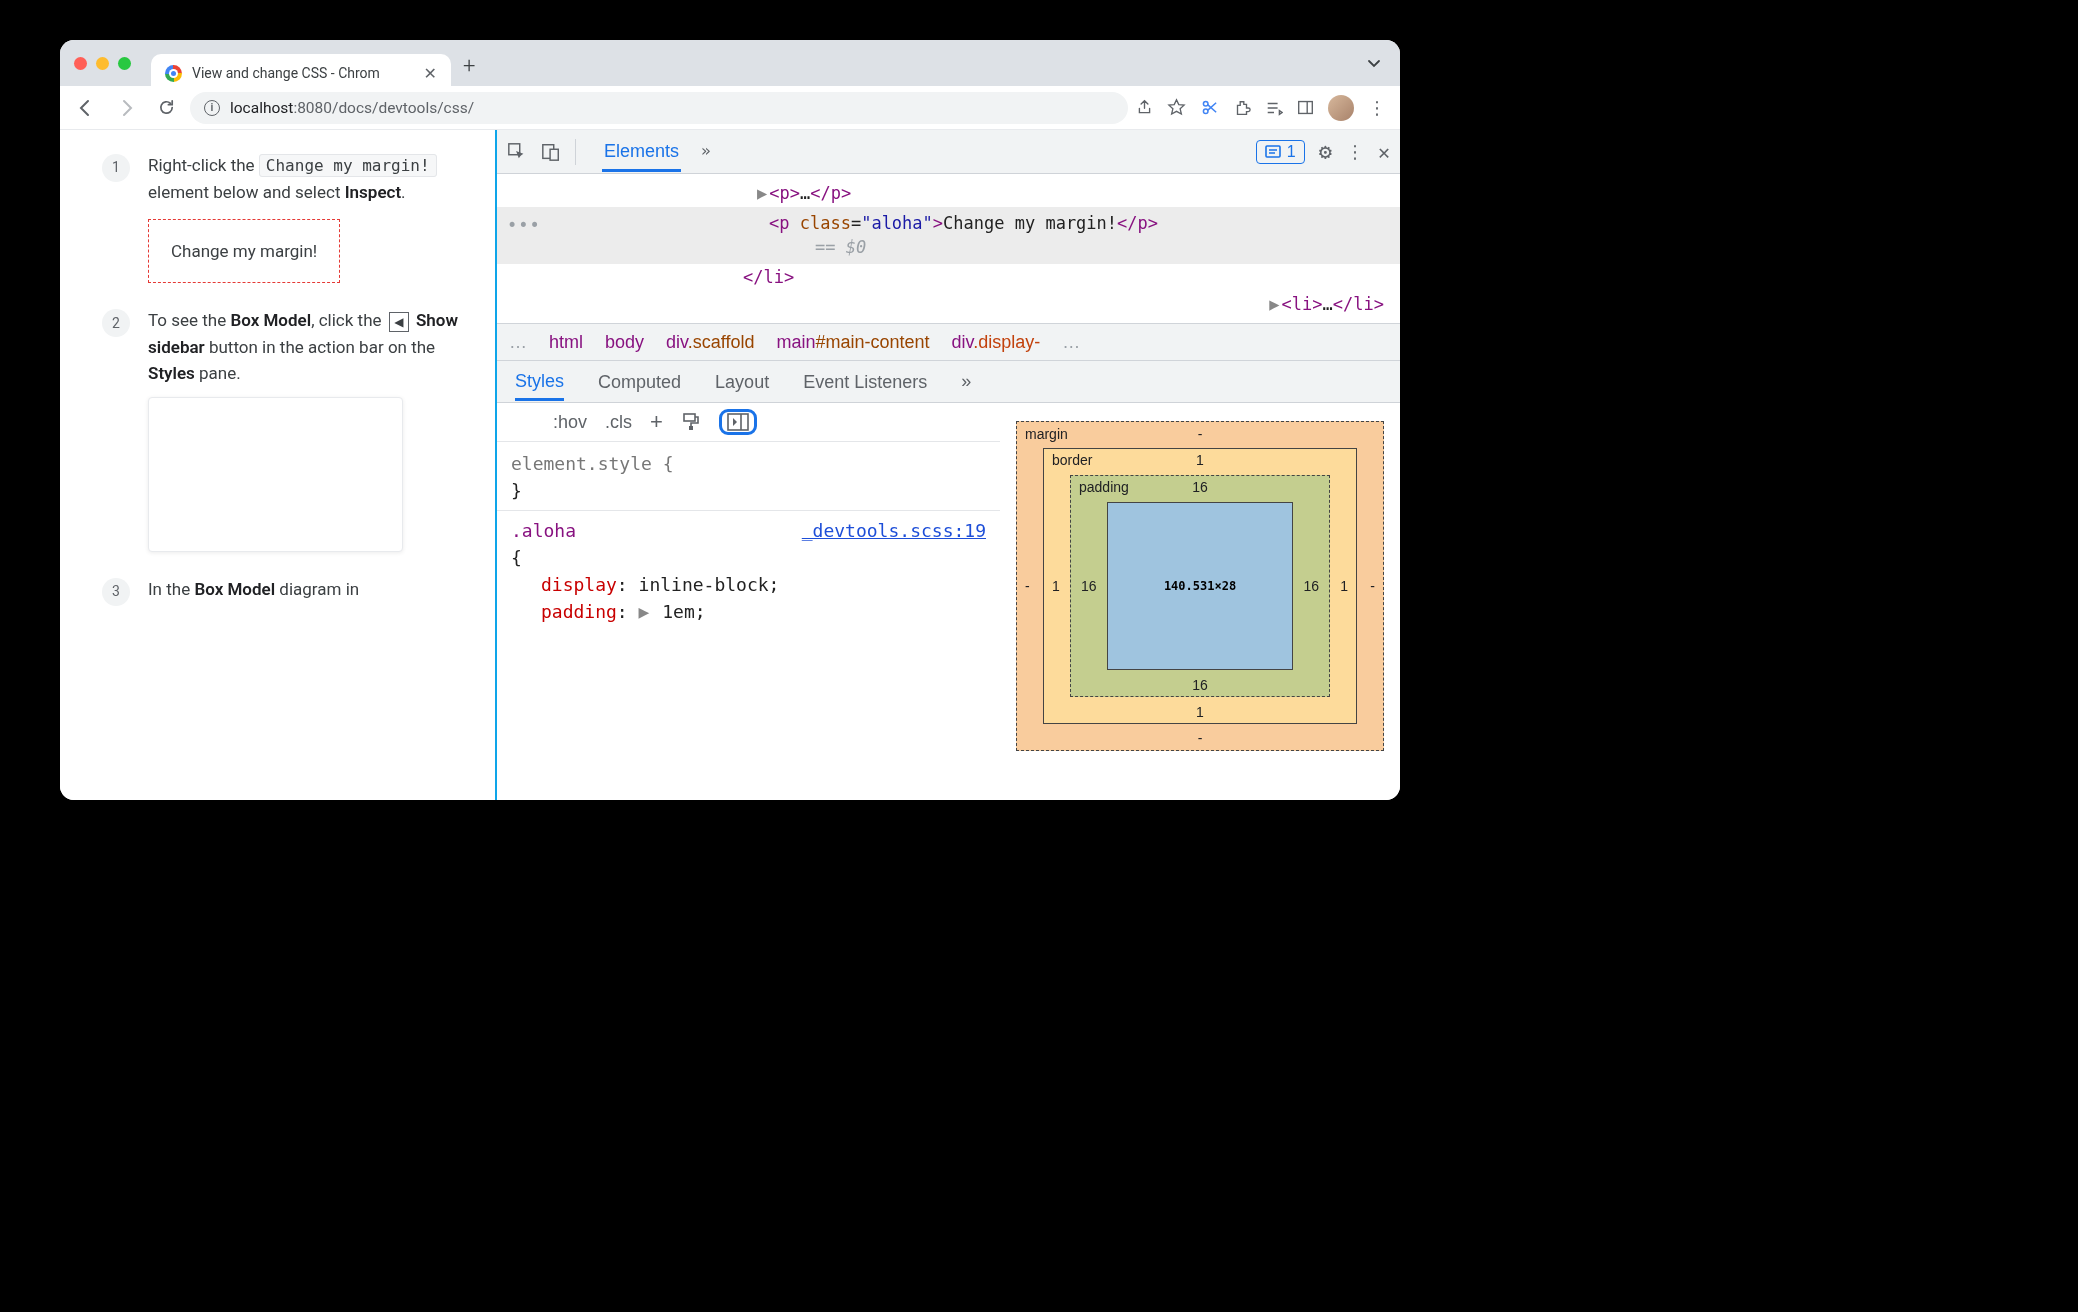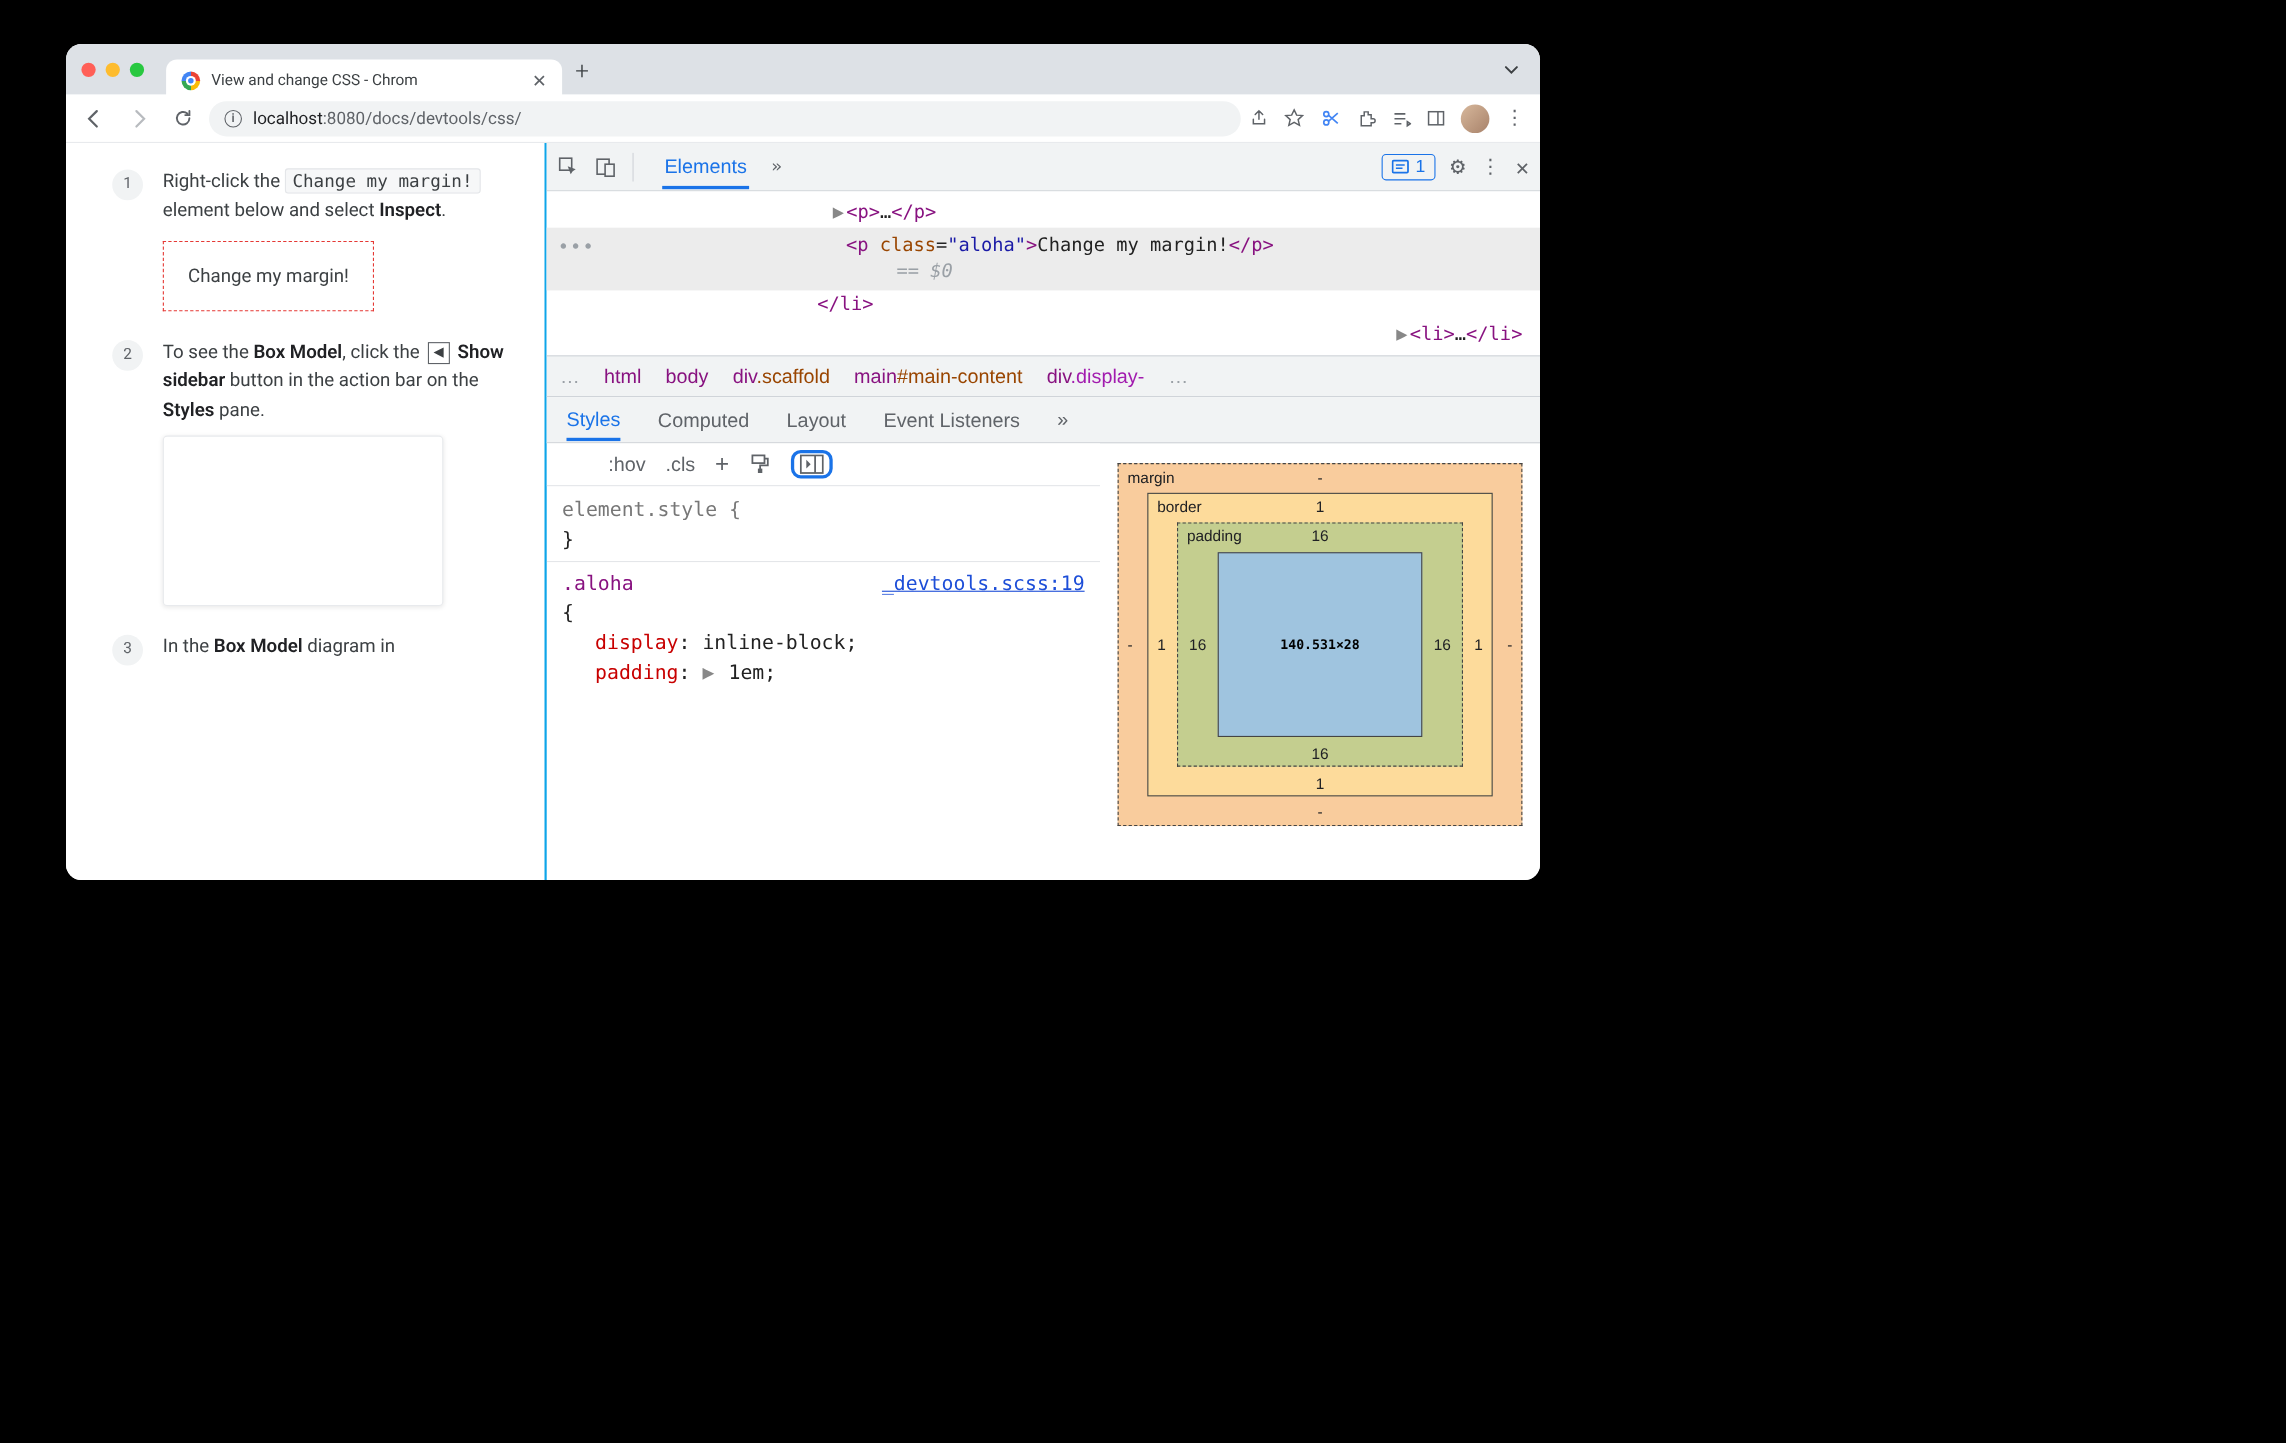--- a/index.html
+++ b/index.html
@@ -32,21 +32,21 @@
     padding-left: 14px;
   }
   .traffic { display: flex; gap: 9px; margin-right: 20px; }
   .dot { width: 13px; height: 13px; border-radius: 50%; }
   .dot.r { background:#ff5f57;} .dot.y{background:#febc2e;} .dot.g{background:#28c840;}
   .tab {
     display:flex; align-items:center; gap:10px;
     background:#fff; height:38px; padding:0 14px;
     border-radius:10px 10px 0 0; margin-top:20px;
     font-size:14px; color:#3c4043;
-    width:360px;
+    width:300px;
   }
   .tab .fav { width:17px;height:17px;border-radius:50%;
     background: conic-gradient(#ea4335 0 90deg,#fbbc05 90deg 180deg,#34a853 180deg 270deg,#4285f4 270deg 360deg);
     position:relative;}
   .tab .fav::after{content:"";position:absolute;inset:4px;background:#fff;border-radius:50%;}
   .tab .fav::before{content:"";position:absolute;inset:6px;background:#4285f4;border-radius:50%;z-index:1;}
   .tab .title { white-space:nowrap; overflow:hidden; text-overflow:ellipsis; flex:1;}
   .tab .x { color:#5f6368; font-size:16px;}
   .newtab { color:#3c4043; font-size:22px; font-weight:300; margin-left:12px; margin-top:4px;}
   .tabstrip .chev { margin-left:auto; margin-right:18px; color:#3c4043;}
@@ -319,21 +319,21 @@
         <div class="line" style="padding-left:246px;"><span class="tag-b">&lt;/li&gt;</span></div>
         <div class="line" style="padding-left:244px;text-align:right;"><span class="tri">▶</span><span class="tag-b">&lt;li&gt;</span>…<span class="tag-b">&lt;/li&gt;</span></div>
       </div>
 
       <div class="crumbs">
         <span style="color:#9aa0a6;">…</span>
         <span class="crumb"><span class="sel">html</span></span>
         <span class="crumb"><span class="sel">body</span></span>
         <span class="crumb"><span style="color:#881280;">div</span><span style="color:#994500;">.scaffold</span></span>
         <span class="crumb"><span style="color:#881280;">main</span><span style="color:#994500;">#main-content</span></span>
-        <span class="crumb"><span style="color:#881280;">div</span><span style="color:#a21caf;">.display-</span></span>
+        <span class="crumb"><span style="color:#881280;">div</span><span style="color:#c2410c;">.display-</span></span>
         <span style="color:#9aa0a6;">…</span>
       </div>
 
       <div class="styletabs">
         <div class="st active">Styles</div>
         <div class="st">Computed</div>
         <div class="st">Layout</div>
         <div class="st">Event Listeners</div>
         <span>»</span>
       </div>

